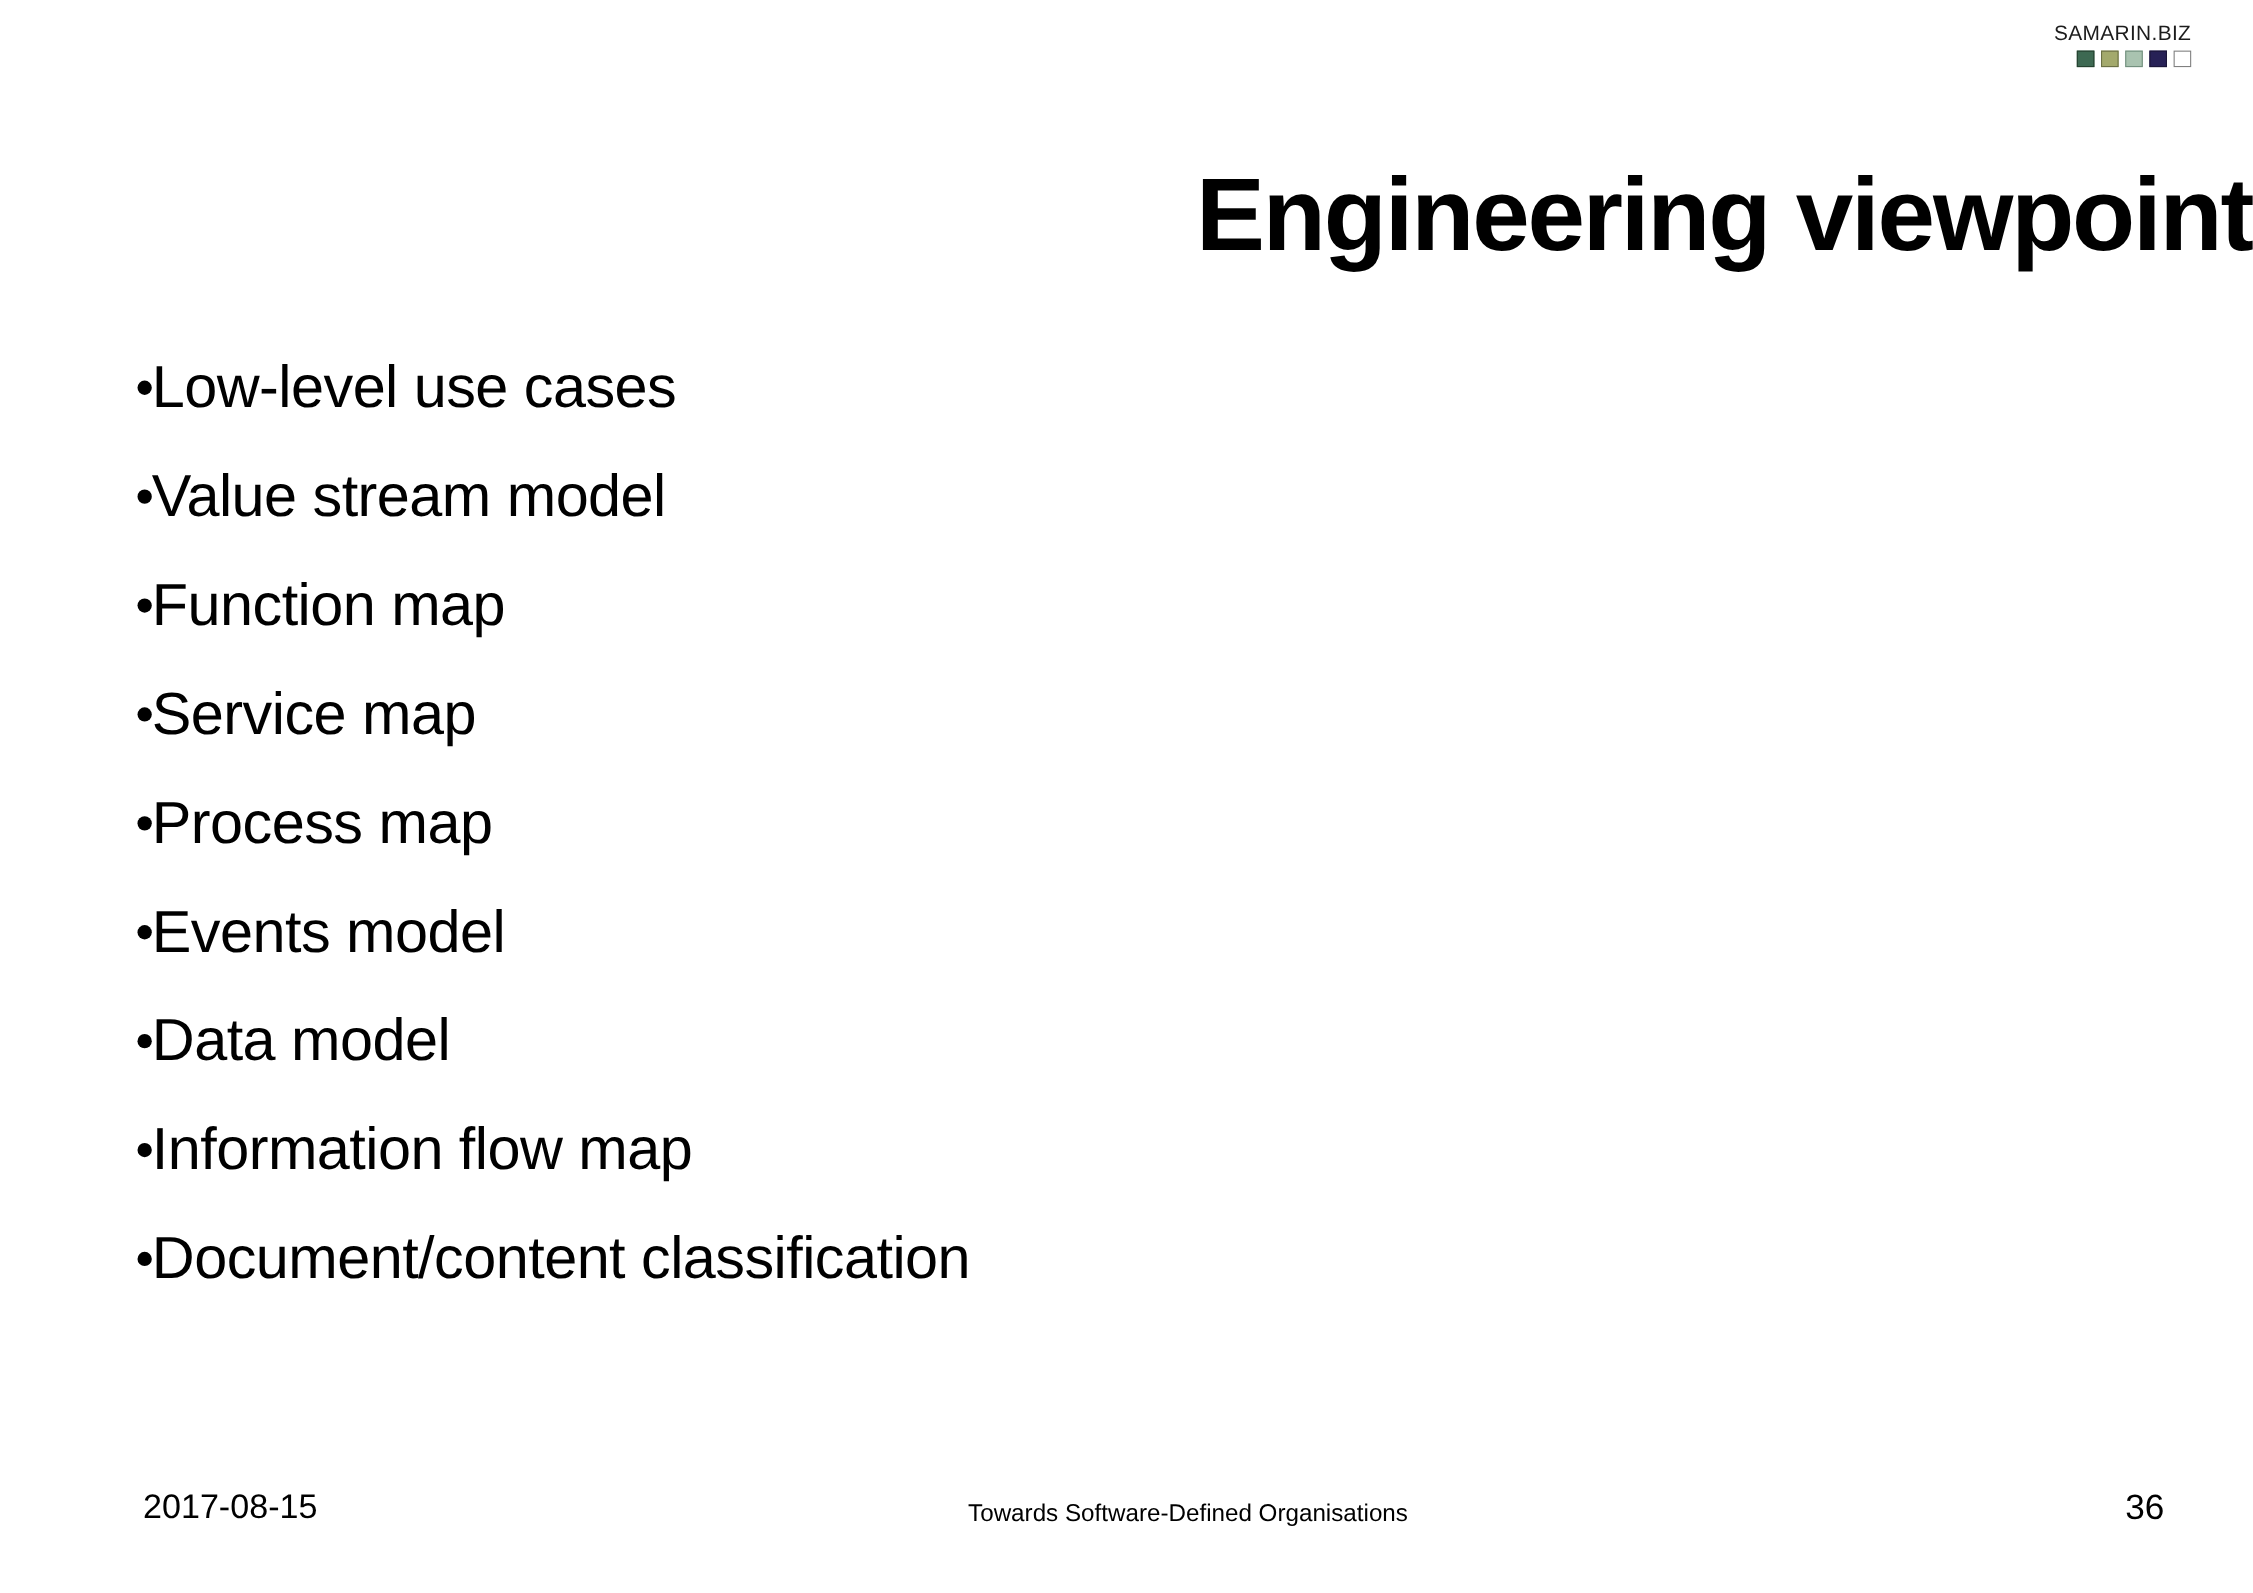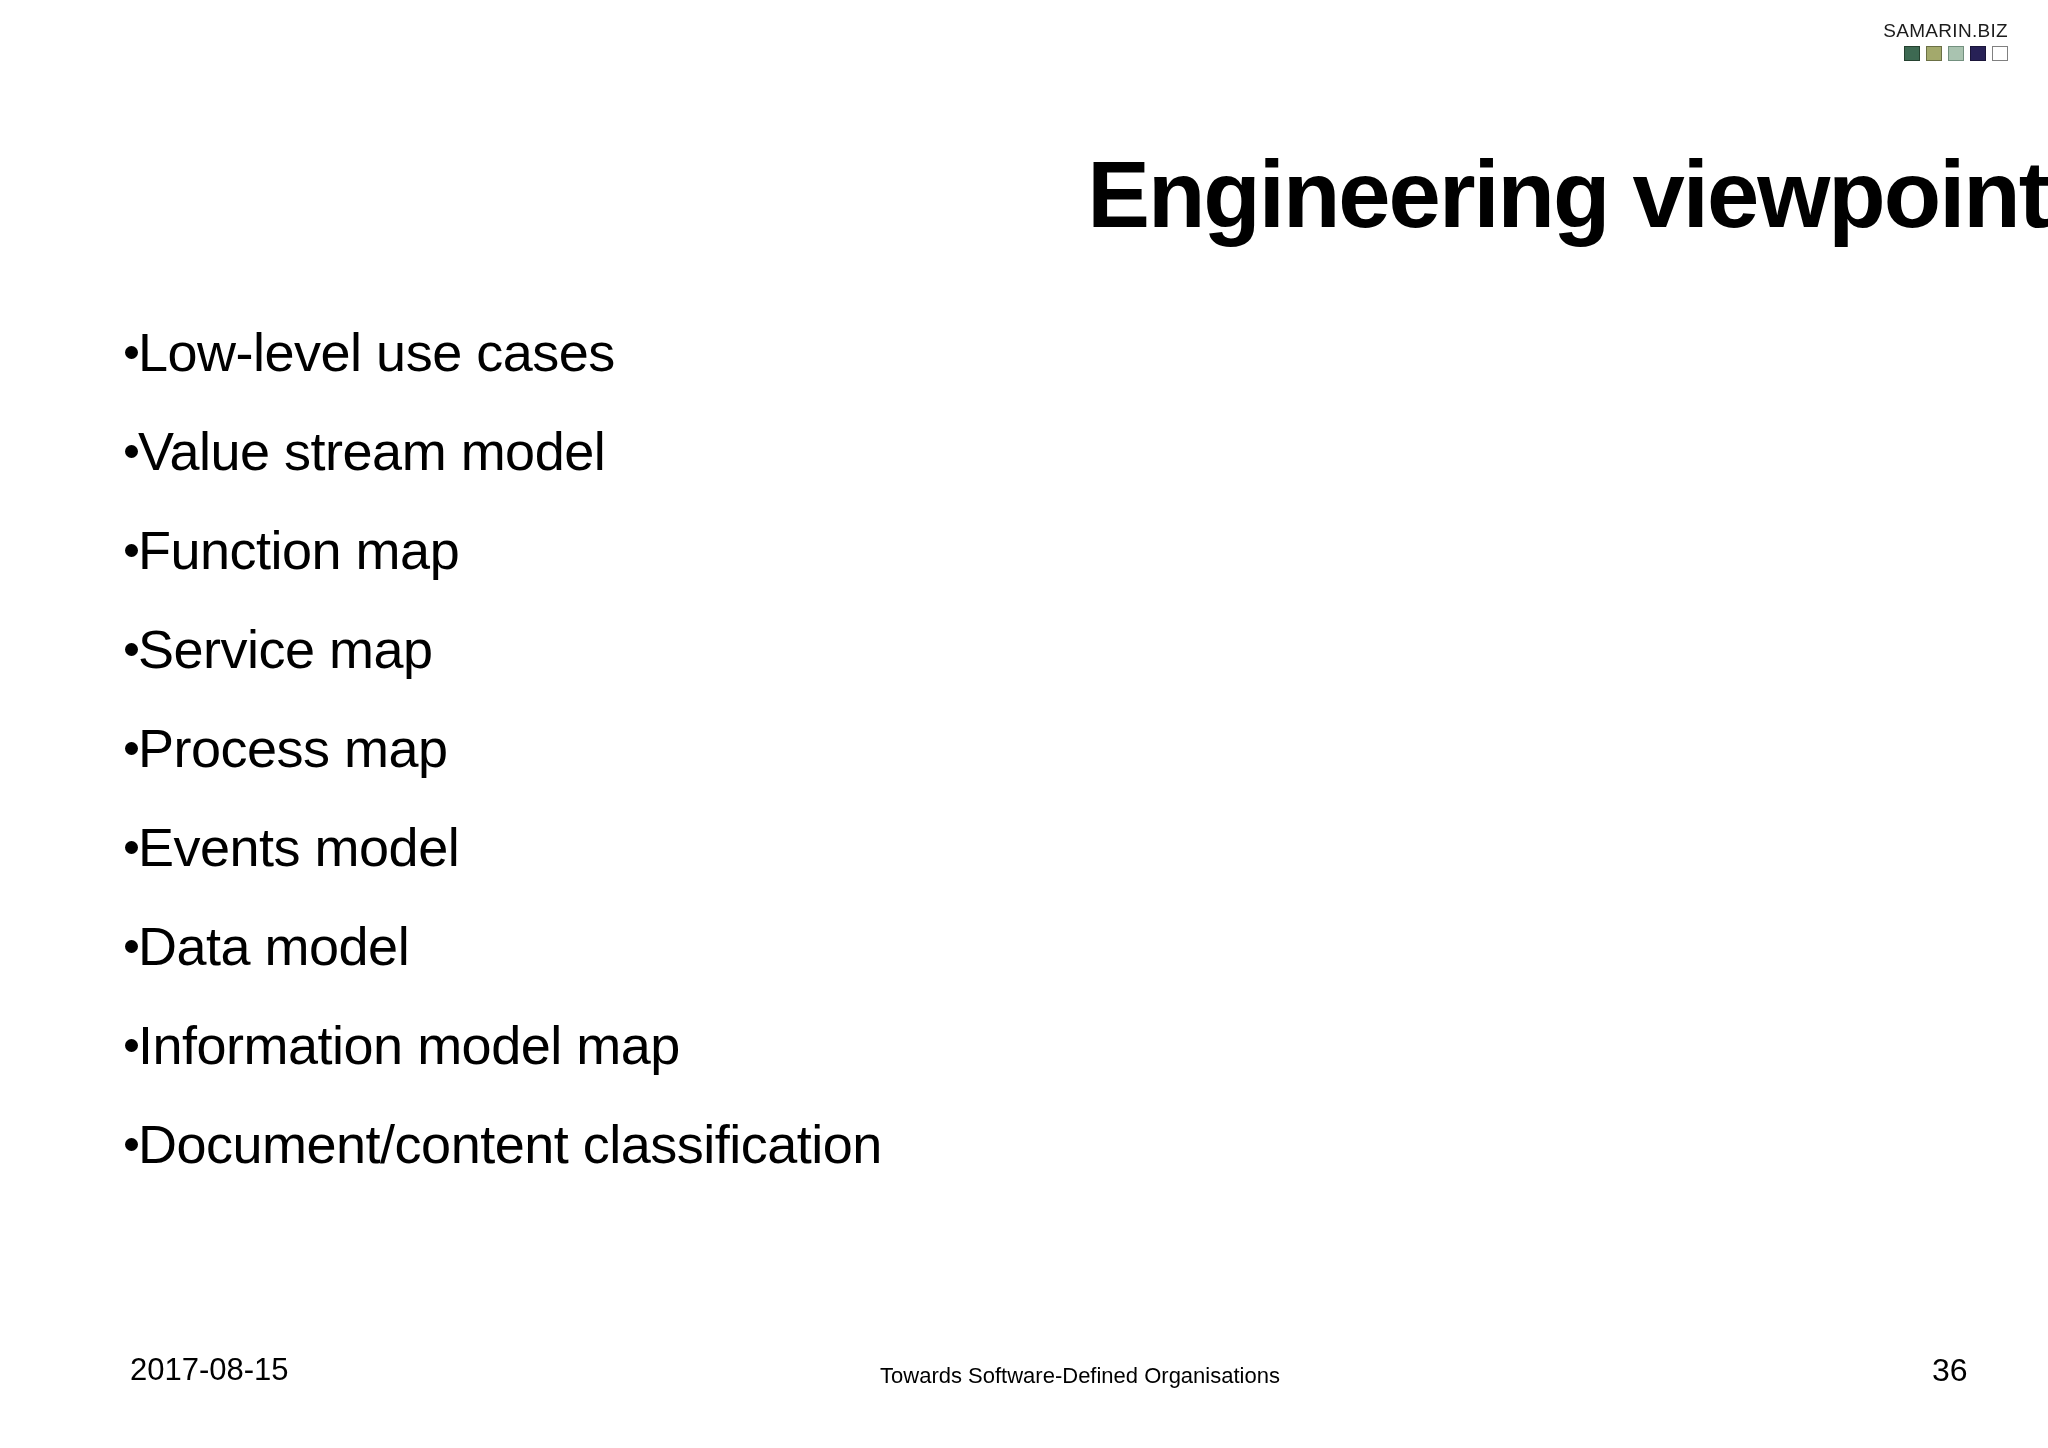--- a/index.html
+++ b/index.html
@@ -14,21 +14,21 @@
     background: #ffffff;
     overflow: hidden;
     font-family: "Liberation Sans", sans-serif;
     color: #000000;
   }
 
   
   .logo {
     position: absolute;
     top: 20px;
-    right: 40px;
+    right: 56px;
     text-align: right;
   }
   .logo-text {
     font-size: 19px;
     color: #1c1c1c;
     letter-spacing: 0.3px;
     line-height: 22px;
   }
   .logo-squares {
     display: flex;
@@ -153,21 +153,21 @@
       <li>
         <span class="dot"></span>
         <span class="bullet-text">Events model</span>
       </li>
       <li>
         <span class="dot"></span>
         <span class="bullet-text">Data model</span>
       </li>
       <li>
         <span class="dot"></span>
-        <span class="bullet-text">Information model map</span>
+        <span class="bullet-text">Information flow map</span>
       </li>
       <li>
         <span class="dot"></span>
         <span class="bullet-text">Document/content classification</span>
       </li>
     </ul>
 
   <div class="footer-date">2017-08-15</div>
 
   <div class="footer-center">Towards Software-Defined Organisations</div>

